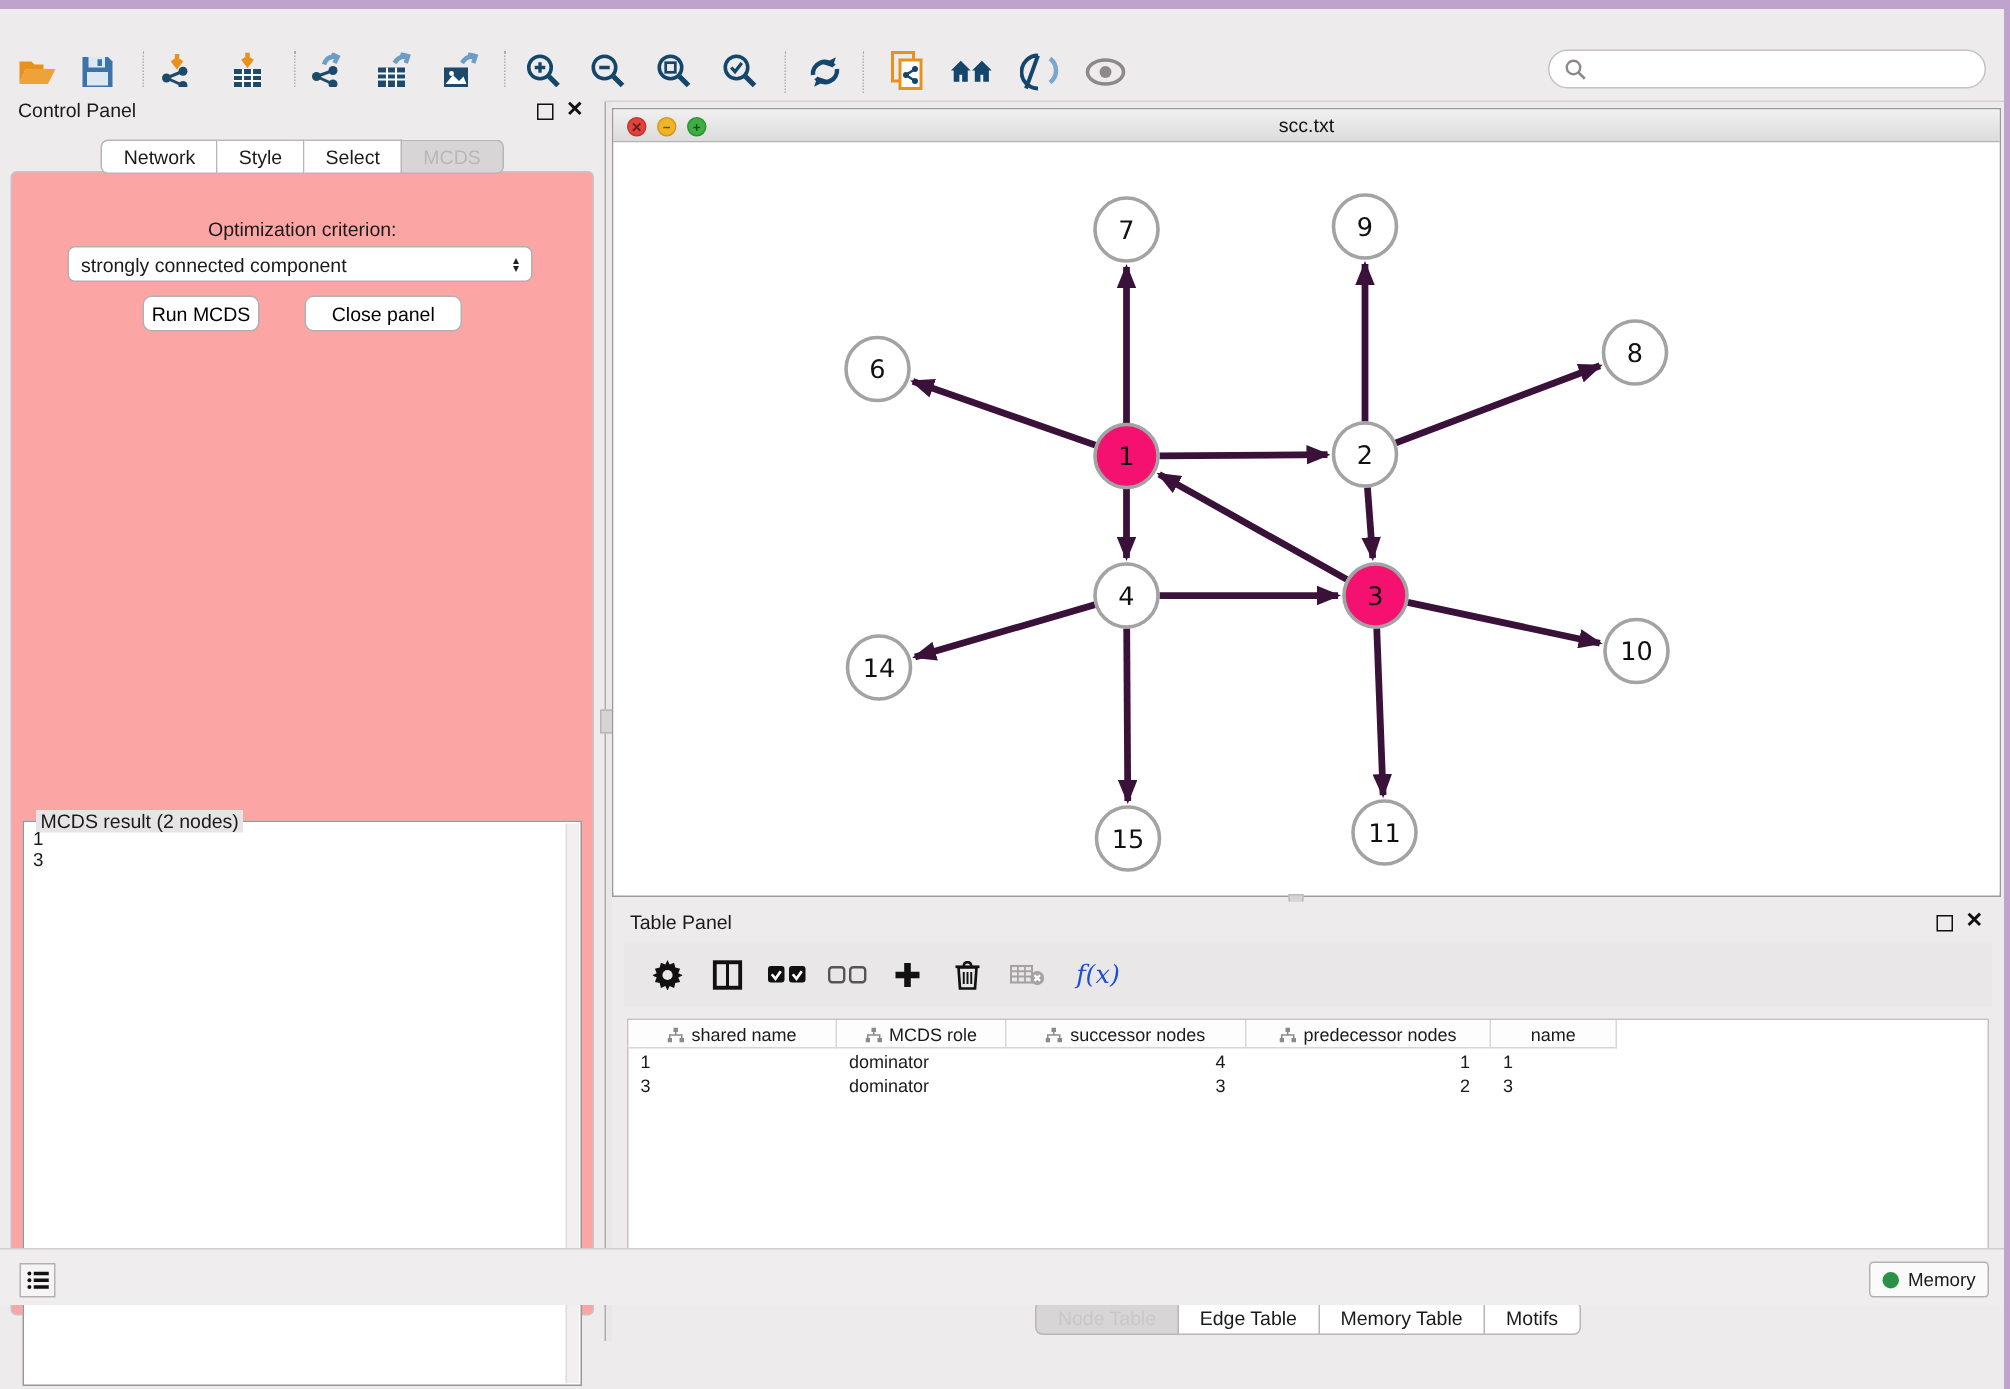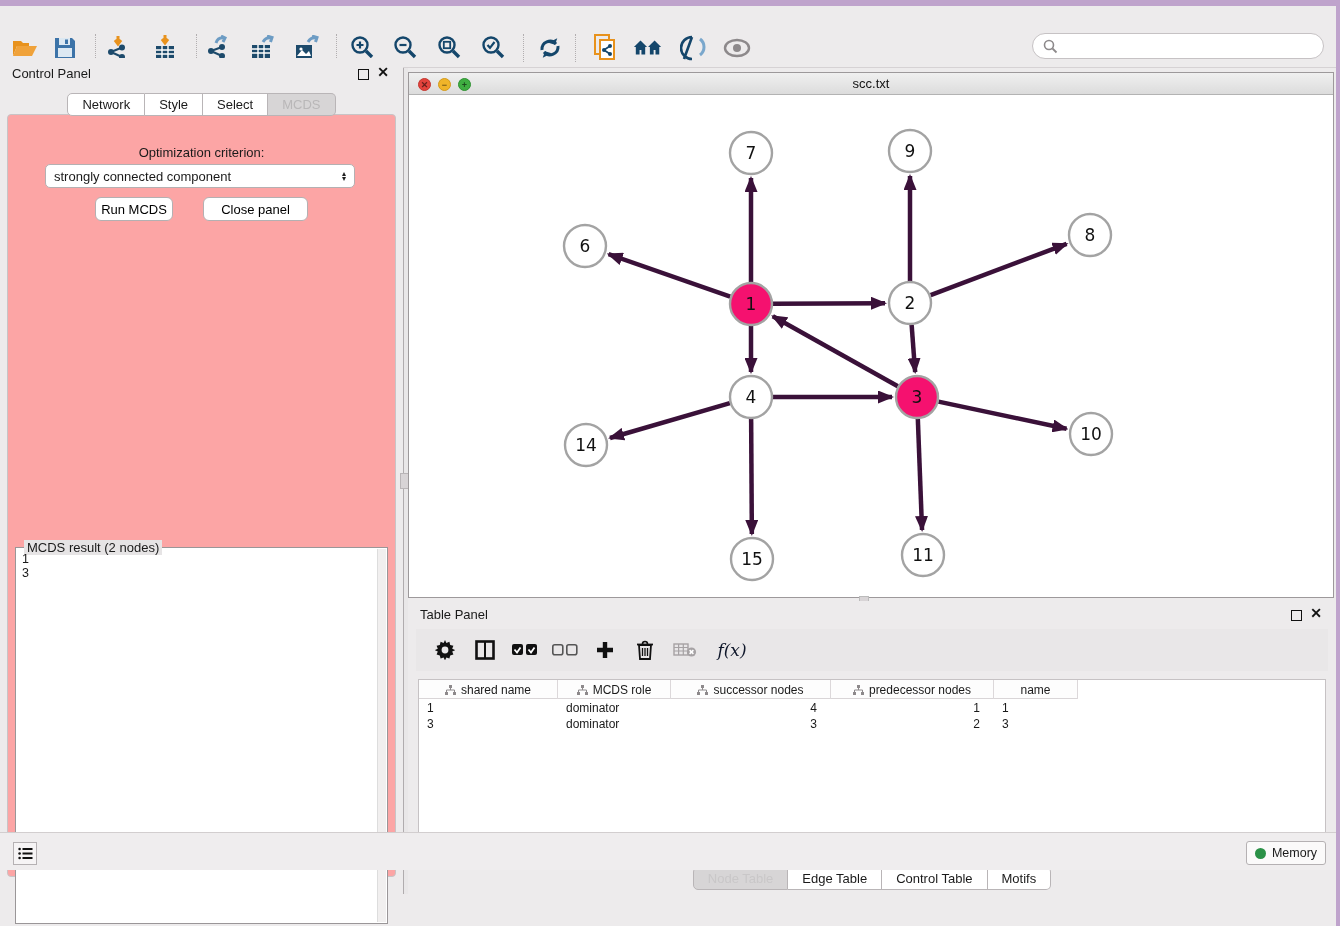--- a/index.html
+++ b/index.html
@@ -58,21 +58,21 @@
   .tl2 { position:absolute; top:4.5px; width:13px; height:13px; border-radius:50%; font-size:9px; font-weight:bold; text-align:center; line-height:13px; color:rgba(0,0,0,.55); }
   #net-canvas { position:absolute; left:0; top:22px; width:924px; height:500px; background:#fff; }
   #net-hgrip { position:absolute; left:450px; bottom:-5px; width:10px; height:6px; background:#d8d4d6; border:1px solid #bbb; }
 
   
   #table-panel { position:absolute; left:408px; top:595px; width:928px; height:293px; background:#edebec; }
   #tp-header { position:absolute; left:0; top:2px; width:100%; height:22px;text-decoration:underline; }
   #tp-header .lbl { position:absolute; left:12px; top:4px; }
   #tp-toolbar { position:absolute; left:8px; top:28px; right:8px; height:42px; background:#e9e7e8; display:flex; align-items:center; gap:14px; padding-left:16px; }
   .tp-ic { display:flex; align-items:center; justify-content:center; width:26px; height:26px; }
-  #fx-label { font-family:"DejaVu Serif", serif; font-style:italic; font-size:17px; color:#0f172a; }
+  #fx-label { font-family:"DejaVu Serif", serif; font-style:italic; font-size:17px; color:#1d4ed8; }
   #node-table { position:absolute; left:10px; top:78px; width:908px; height:184px; background:#fff; border:1px solid #c6c2c4; overflow:hidden; }
   #nt-headrow { position:absolute; left:0; top:0; height:19px; display:flex; border-bottom:1px solid #d9d5d7; background:#fdfdfd; }
   .nt-hcell { display:flex; align-items:center; justify-content:center; gap:5px; font-size:12px; border-right:1px solid #dcd8da; height:19px; }
   .nt-row { position:absolute; left:0; display:flex; height:16px; }
   .nt-cell { font-size:12px; line-height:16px; }
   #tp-tabs { position:absolute; left:0; bottom:4px; width:100%; text-align:center; }
   #tp-tabs .tab.selected { color:#c9c7c8; }
 
   
   #statusbar { position:absolute; left:0; top:826px; width:100%; height:38px; background:#efedee; border-top:1px solid #d2cecf; }
@@ -437,21 +437,21 @@
               <div class="nt-cell" style="width: 160px; text-align: right; padding: 0px 14px 0px 0px;">3</div>
               <div class="nt-cell" style="width: 163px; text-align: right; padding: 0px 14px 0px 0px;">2</div>
               <div class="nt-cell" style="width: 84px; text-align: left; padding: 0px 0px 0px 8px;">3</div>
             </div>
           </div>
     </div>
     <div id="tp-tabs">
       <span class="seg" id="tp-seg">
             <span class="tab selected">Node Table</span>
             <span class="tab">Edge Table</span>
-            <span class="tab">Control Table</span>
+            <span class="tab">Memory Table</span>
             <span class="tab">Motifs</span>
           </span>
     </div>
   </div>
 
   <div id="statusbar">
     <div id="list-btn">
       <svg width="15" height="13" viewBox="0 0 15 13">
             <circle cx="1.6" cy="2" r="1.3" fill="#111"></circle>
             <circle cx="1.6" cy="6.5" r="1.3" fill="#111"></circle>

